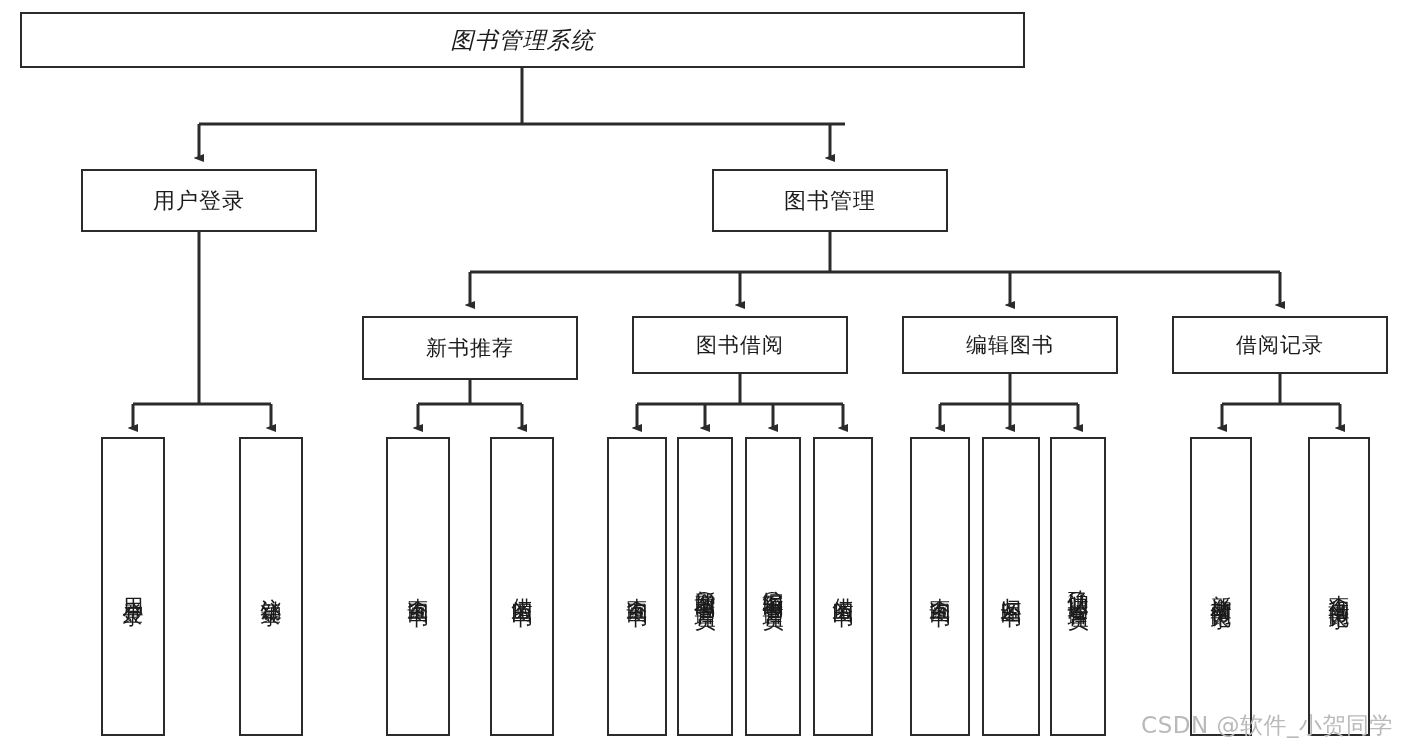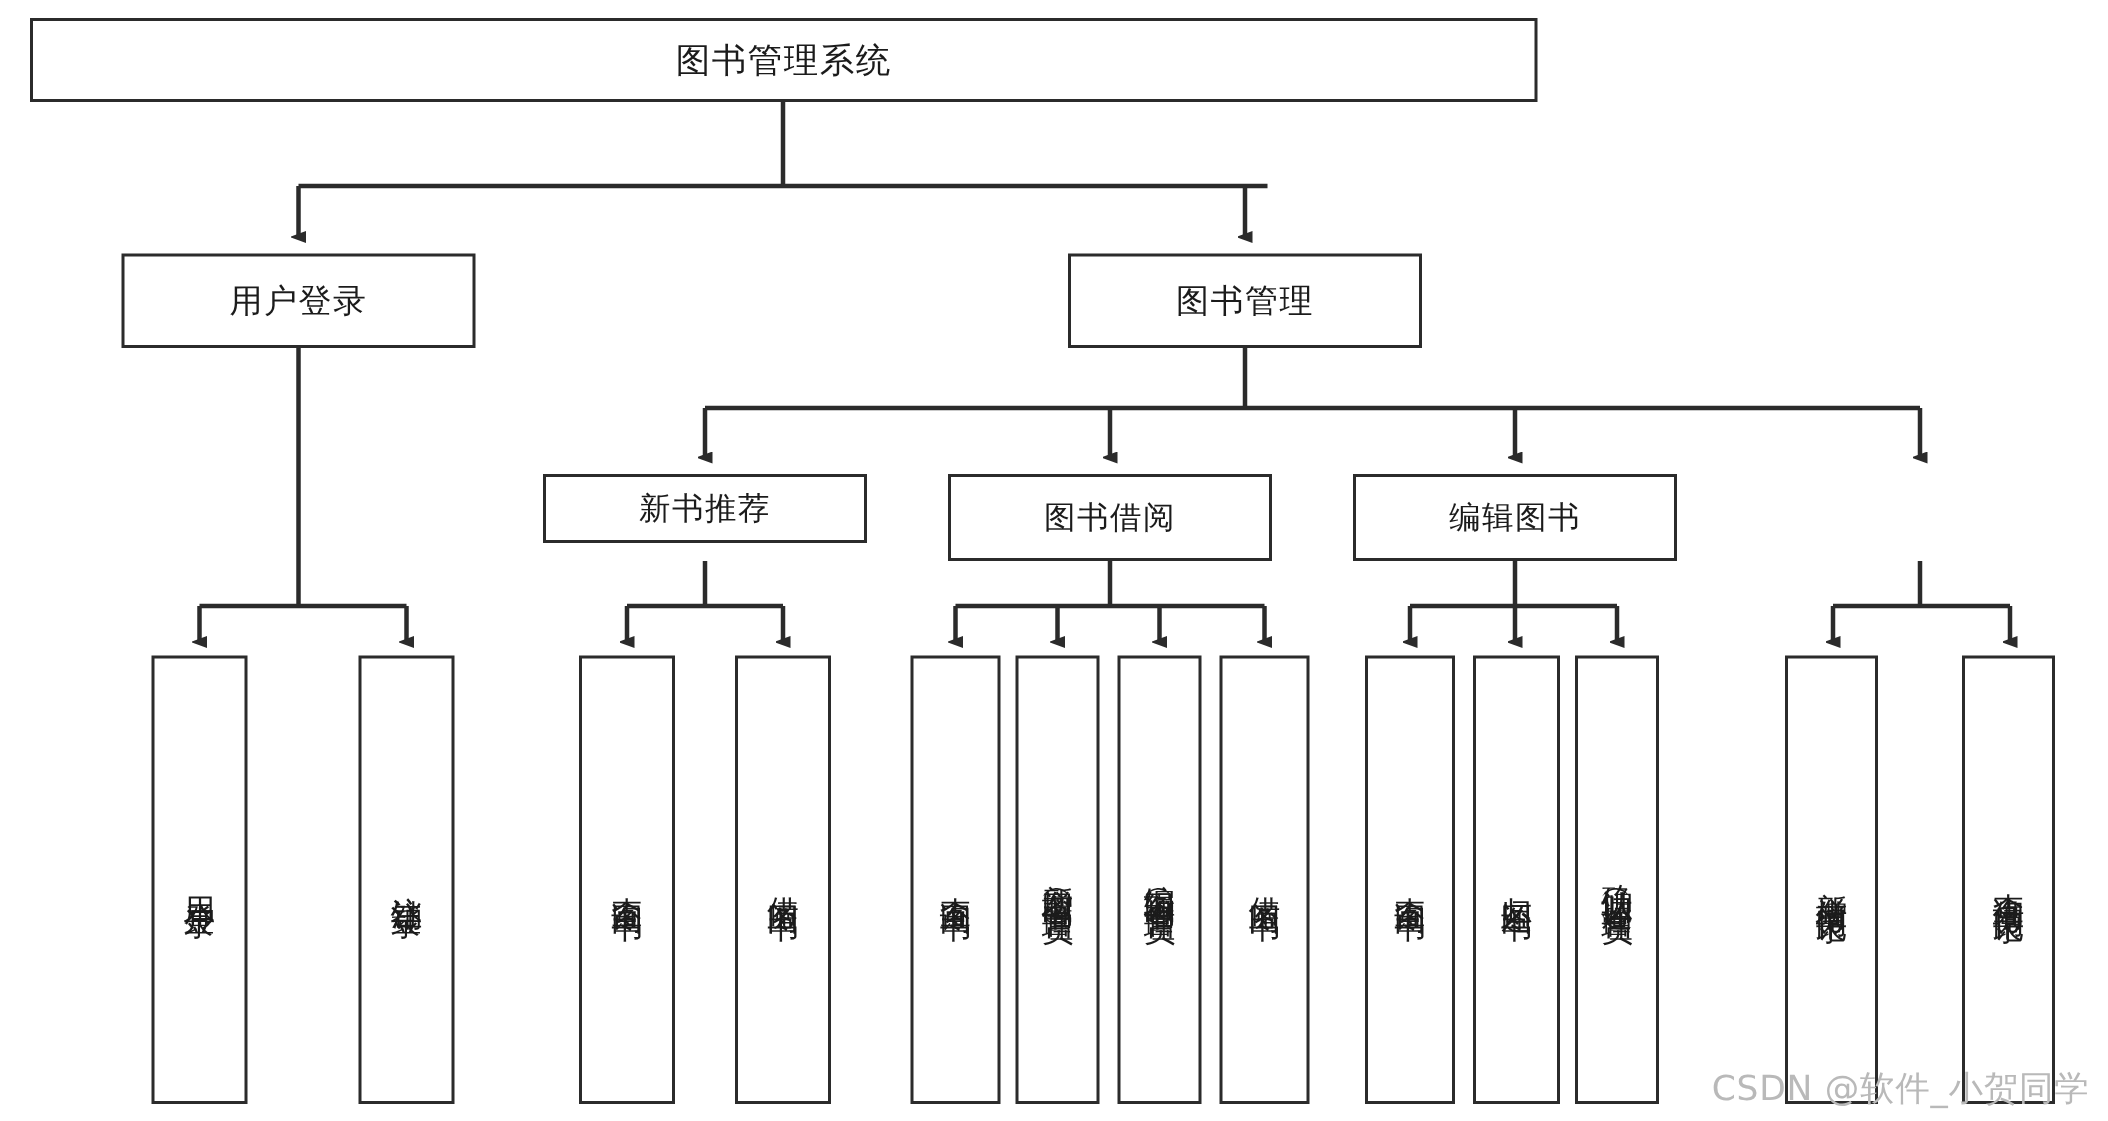--- a/index.html
+++ b/index.html
@@ -122,40 +122,43 @@
       <path d="M1010,404 L1010,428" marker-end="url(#arrow)"></path>
       <path d="M1078,404 L1078,428" marker-end="url(#arrow)"></path>
 
       <path d="M1280,374 L1280,404"></path>
       <path d="M1222,404 L1340,404"></path>
       <path d="M1222,404 L1222,428" marker-end="url(#arrow)"></path>
       <path d="M1340,404 L1340,428" marker-end="url(#arrow)"></path>
     </g>
   </svg>
 
-  <div class="node root" style="left:20px; top:12px; width:1005px; height:56px;">
+  <div class="node root" style="left:20px; top:12px; width:1005px; height:56px;font-style:italic;">
     <span class="htext">图书管理系统</span>
   </div>
 
   <div class="node level2" style="left:81px; top:169px; width:236px; height:63px;">
     <span class="htext">用户登录</span>
   </div>
   <div class="node level2" style="left:712px; top:169px; width:236px; height:63px;align-items:center;">
     <span class="htext">图书管理</span>
   </div>
 
-  <div class="node level3" style="left:362px; top:316px; width:216px; height:46px;">
+  <div class="node level3" style="left:362px; top:316px; width:216px; height:64px;">
     <span class="htext">新书推荐</span>
   </div>
   <div class="node level3" style="left:632px; top:316px; width:216px; height:58px;">
     <span class="htext">图书借阅</span>
   </div>
   <div class="node level3" style="left:902px; top:316px; width:216px; height:58px;">
     <span class="htext">编辑图书</span>
   </div>
+  <div class="node level3" style="left:1172px; top:316px; width:216px; height:58px;">
+    <span class="htext">借阅记录</span>
+  </div>
 
   <div class="node leaf" style="left:101px; top:437px; width:64px; height:299px;">
     <span class="vtext">用户登录</span>
   </div>
   <div class="node leaf" style="left:239px; top:437px; width:64px; height:299px;">
     <span class="vtext">注销登录</span>
   </div>
 
   <div class="node leaf" style="left:386px; top:437px; width:64px; height:299px;">
     <span class="vtext">查询图书</span>

